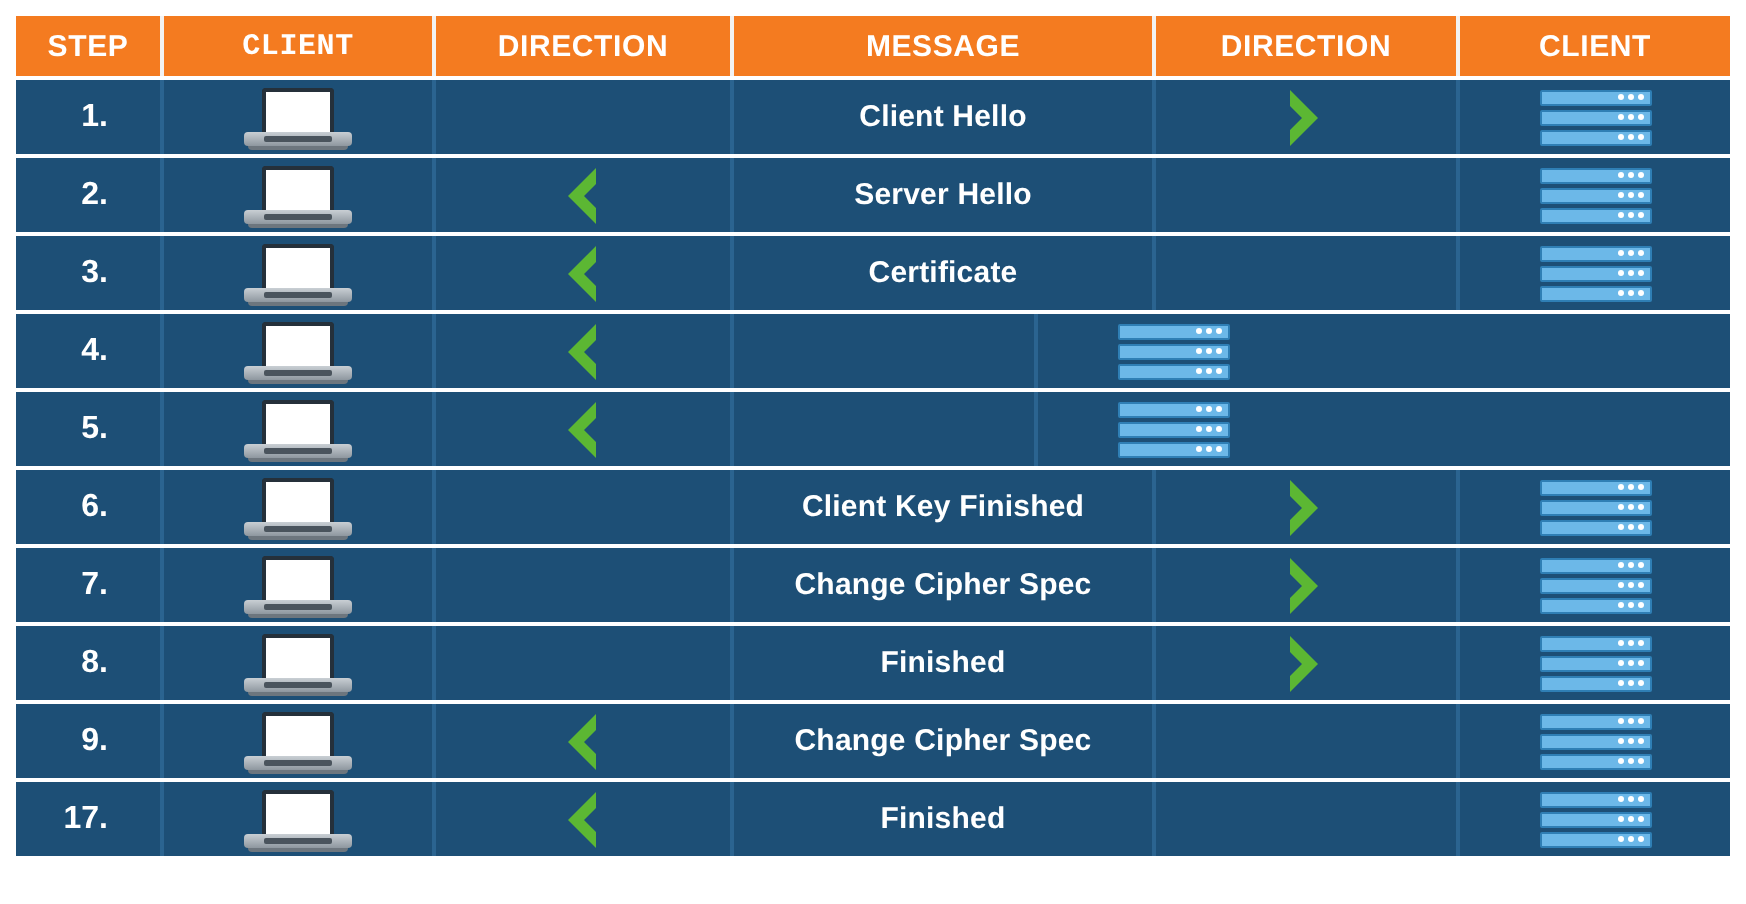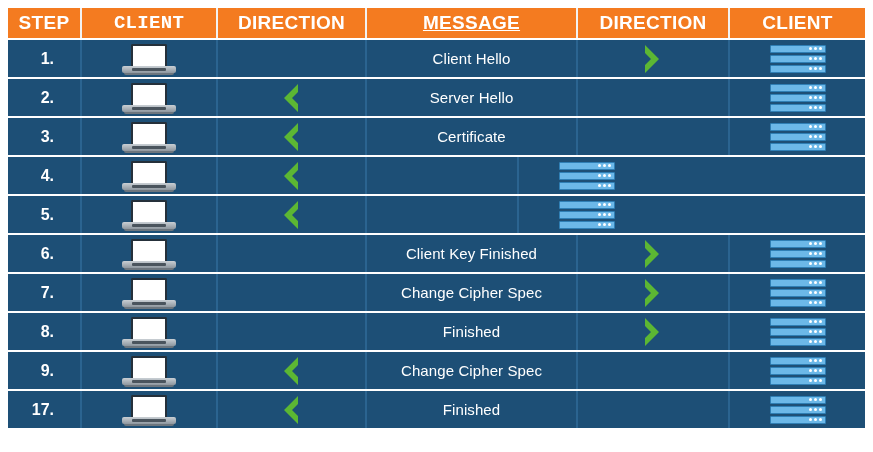--- a/index.html
+++ b/index.html
@@ -24,21 +24,21 @@
   .thead {
     display: flex;
     height: 30px;
     background: #f47b20;
   }
   .th {
     display: flex;
     align-items: center;
     justify-content: center;
     color: #ffffff;
-    font-size: 19px;
+    font-size: 15px;
     font-weight: bold;
     letter-spacing: 0.3px;
     background: #f47b20;
     border-right: 2px solid #f2f2f2;
     height: 100%;
   }
   .th:last-child { border-right: none; }
 
   
   .tbody { display: block; }
@@ -66,37 +66,37 @@
   .c-step      { width: 74px; }
   .c-client    { width: 136px; }
   .c-dir-left  { width: 149px; }
   .c-message   { width: 211px; }
   .c-dir-right { width: 152px; }
   .c-server    { width: 135px; }
 
   .th.c-step      { width: 74px; }
   .th.c-client    { width: 136px; font-family: Liberation Mono, monospace; }
   .th.c-dir-left  { width: 149px; }
-  .th.c-message   { width: 211px; text-decoration: underline; }
+  .th.c-message   { width: 211px; }
   .th.c-dir-right { width: 152px; }
   .th.c-server    { width: 135px; }
 
   .step-num {
     color: #ffffff;
     font-size: 16px;
     font-weight: bold;
     width: 100%;
     text-align: right;
     padding-right: 26px;
   }
 
   .msg-text {
     color: #ffffff;
     font-size: 15px;
-    font-weight: normal;
+    font-weight: bold;
     text-align: center;
     white-space: nowrap;
     letter-spacing: 0.1px;
   }
 
   
   .laptop {
     position: relative;
     width: 54px;
     height: 32px;

